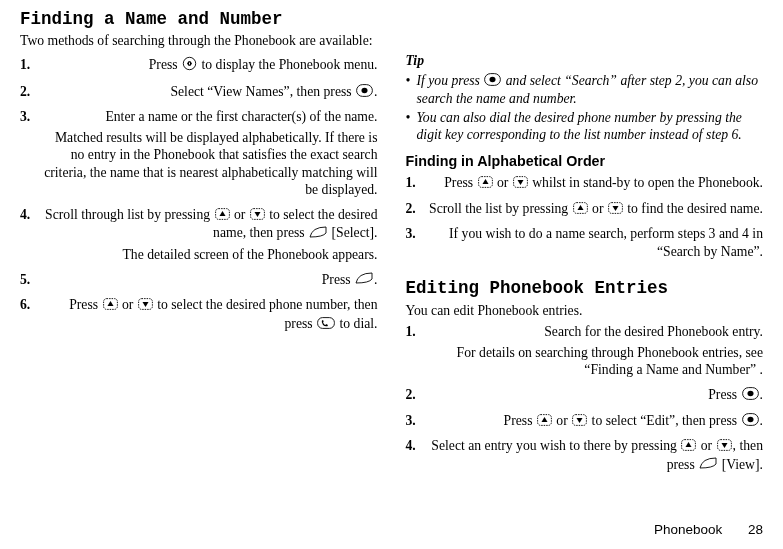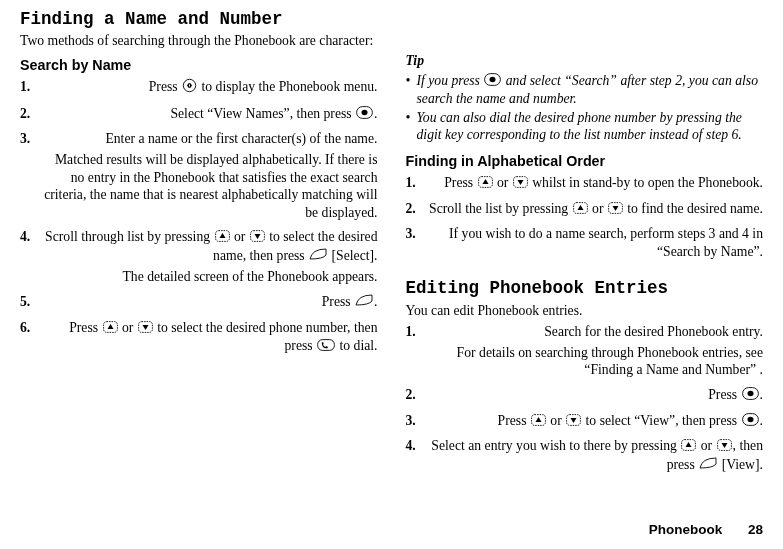--- a/index.html
+++ b/index.html
@@ -86,36 +86,35 @@
     display: inline-block;
     vertical-align: middle;
     margin: 0 1px;
     position: relative;
   }
   .footer {
     position: absolute;
     bottom: 11px;
     right: 20px;
     font-family: Arial, Helvetica, sans-serif;
-    font-weight: bold;
+    font-weight: normal;
     font-size: 13.5px;
   }
   .footer .page {
     margin-left: 22px;
   }
 </style>
 </head>
 <body>
 
 <div class="columns">
 
   <div class="col">
     <h2>Finding a Name and Number</h2>
-    <p class="intro">Two methods of searching through the Phonebook are character:</p>
-    <h3>Search by Name</h3>
+    <p class="intro">Two methods of searching through the Phonebook are available:</p>
     <ol>
       <li>
         <span class="li-num">1.</span>
         <div class="li-body">
             <p>
           <span>Press </span><span class="icon"><svg width="15" height="15" viewBox="0 0 15 15">
                   <circle cx="7.5" cy="7.5" r="6.2" fill="none" stroke="#000" stroke-width="0.9"></circle>
                   <polygon points="5,7.5 7,5 7,10" fill="#000"></polygon>
                   <polygon points="10,7.5 8,5 8,10" fill="#000"></polygon>
                   <polygon points="7.5,5 5.5,6.5 9.5,6.5" fill="#000"></polygon>
@@ -269,21 +268,21 @@
       <li>
         <span class="li-num">3.</span>
         <div class="li-body">
             <p>
           <span>Press </span><span class="icon"><svg width="15" height="12" viewBox="0 0 15 12">
                   <rect x="0.6" y="0.6" width="13.8" height="10.8" rx="3" ry="3" fill="none" stroke="#000" stroke-width="0.9" stroke-dasharray="1.5,1"></rect>
                   <polygon points="7.5,3 4.5,8 10.5,8" fill="#000"></polygon>
                 </svg></span><span> or </span><span class="icon"><svg width="15" height="12" viewBox="0 0 15 12">
                   <rect x="0.6" y="0.6" width="13.8" height="10.8" rx="3" ry="3" fill="none" stroke="#000" stroke-width="0.9" stroke-dasharray="1.5,1"></rect>
                   <polygon points="7.5,9 4.5,4 10.5,4" fill="#000"></polygon>
-                </svg></span><span> to select “View”, then press </span><span class="icon"><svg width="17" height="13" viewBox="0 0 17 13">
+                </svg></span><span> to select “Edit”, then press </span><span class="icon"><svg width="17" height="13" viewBox="0 0 17 13">
                   <rect x="0.6" y="0.6" width="15.8" height="11.8" rx="6" ry="6" fill="none" stroke="#000" stroke-width="0.9"></rect>
                   <ellipse cx="8.5" cy="6.5" rx="3" ry="2.7" fill="#000"></ellipse>
                 </svg></span><span>.</span>
         </p>
           </div>
       </li>
       <li>
         <span class="li-num">4.</span>
         <div class="li-body">
             <p>

